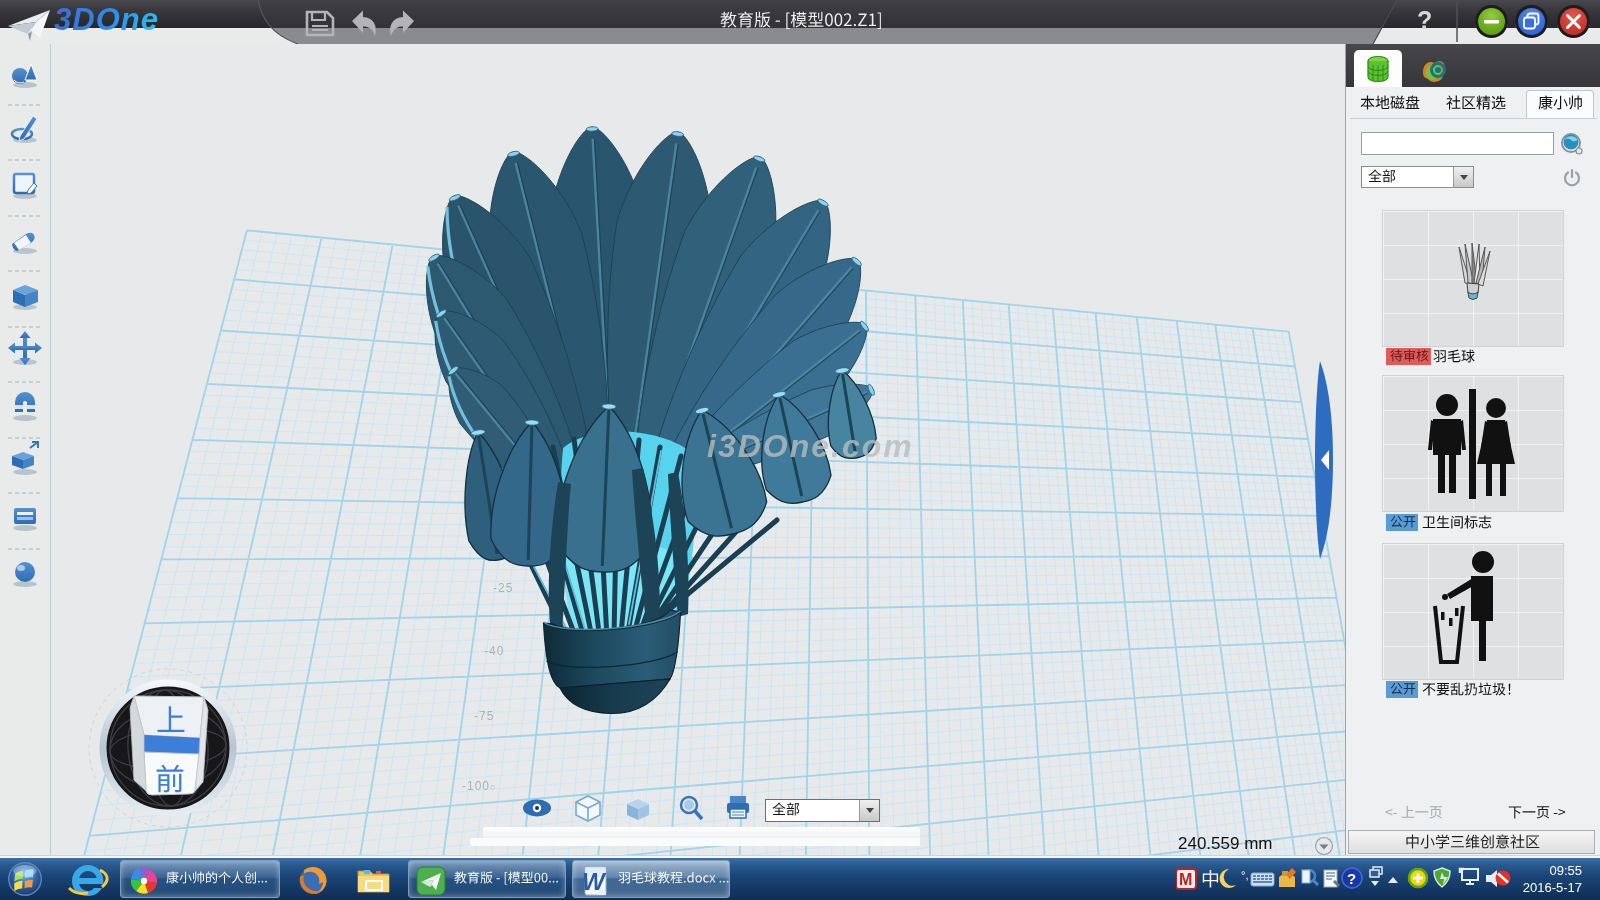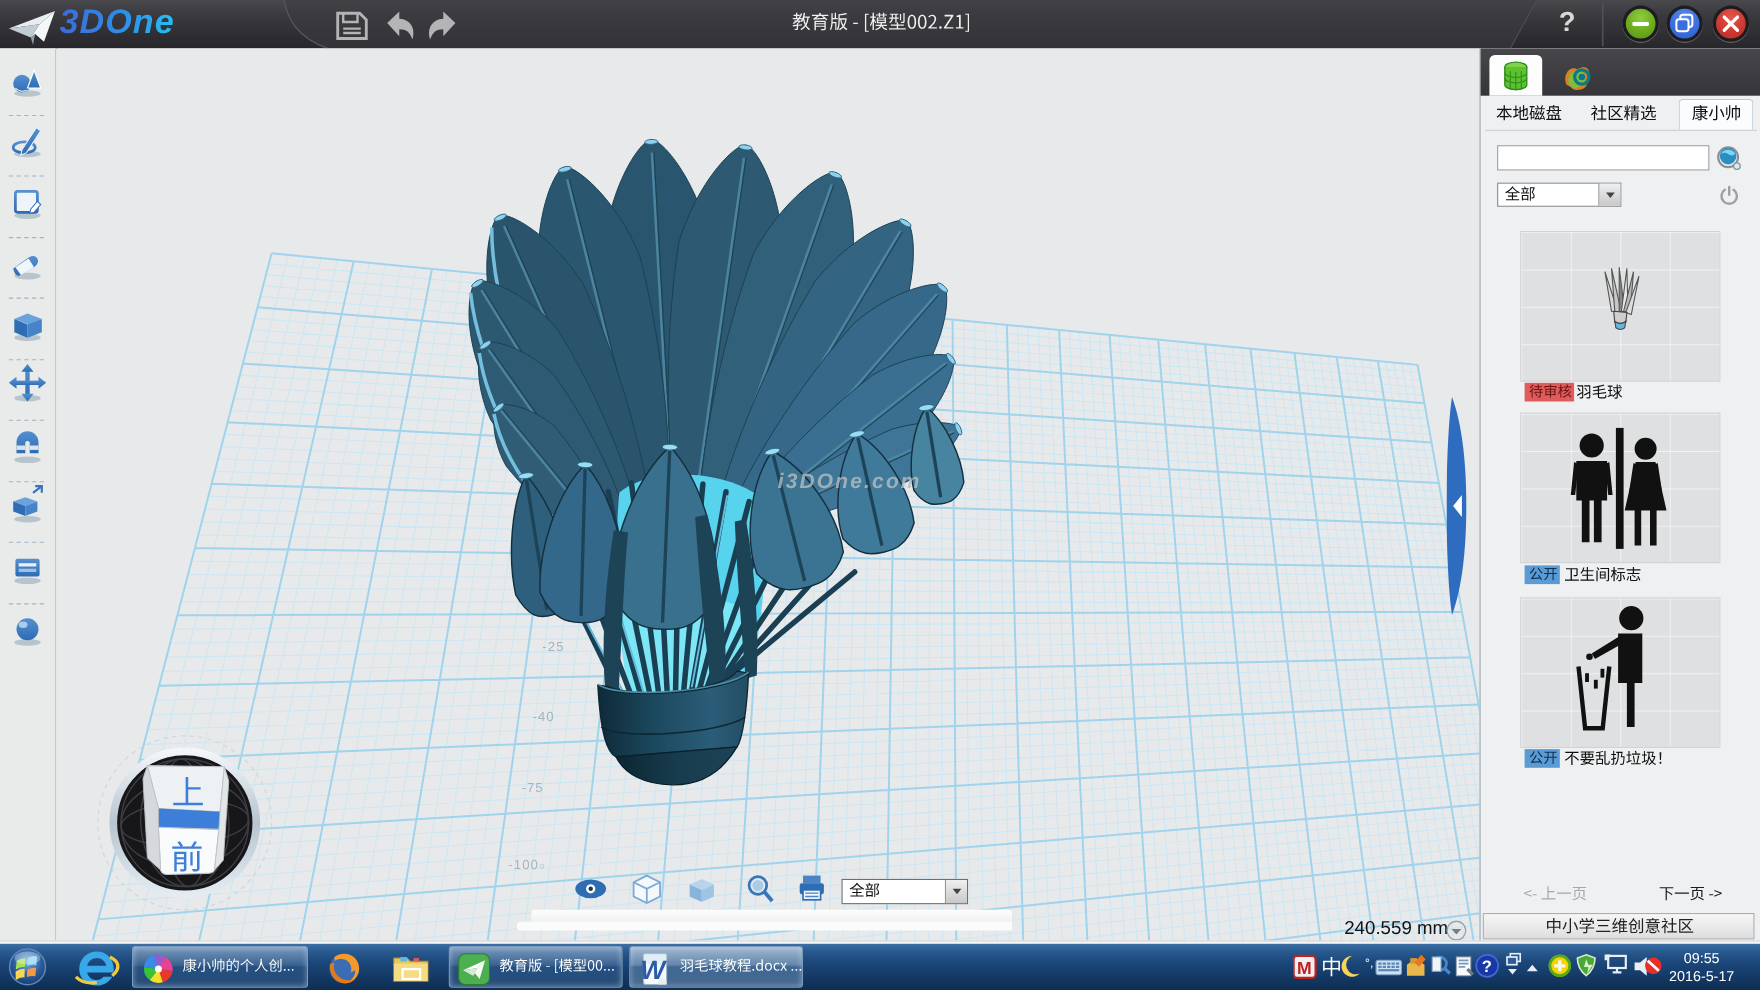--- a/index.html
+++ b/index.html
@@ -1,18 +1,18 @@
 <!DOCTYPE html>
 <html><head>
 <meta charset="utf-8">
 <style>
 * { margin:0; padding:0; box-sizing:border-box; }
 html,body { width:1600px; height:900px; overflow:hidden; font-family:"Liberation Sans", sans-serif; }
 body { position:relative; background:#e9eaea; }
-#titlebar { position:absolute; left:0; top:0; width:1600px; height:44px;
+#titlebar { position:absolute; left:0; top:0; width:1600px; height:28px;
   background:linear-gradient(180deg,#48484d 0%,#3a3a3f 30%,#313136 60%,#27272b 100%); }
 #titlebar .swoosh { position:absolute; left:0; top:0; width:1600px; height:44px; }
 #logo3d { position:absolute; left:54px; top:2px; font-style:italic; font-weight:bold; font-size:31px; letter-spacing:1px;
   background:linear-gradient(90deg,#3b6cd8 0%,#2e8ee8 55%,#25c0f5 100%); -webkit-background-clip:text; background-clip:text; color:transparent; }
 #helpq { position:absolute; left:1417px; top:6px; color:#d8d8d8; font-size:25px; font-weight:bold; }
 .winbtn { position:absolute; top:5px; width:33px; height:33px; border-radius:50%; background:#1d1d20; box-shadow:0 1px 0 rgba(255,255,255,0.28); }
 .winbtn .inner { position:absolute; left:3px; top:3px; width:27px; height:27px; border-radius:50%; }
 #btnmin { left:1475px; } #btnmin .inner { background:radial-gradient(circle at 50% 30%,#92cc40 0%,#6cab1d 55%,#569511 100%); }
 #btnmax { left:1515px; } #btnmax .inner { background:radial-gradient(circle at 50% 30%,#5d8cec 0%,#3a6ede 55%,#2c5cc8 100%); }
 #btncls { left:1557px; } #btncls .inner { background:radial-gradient(circle at 50% 30%,#e4574d 0%,#cc3a31 55%,#b82c24 100%); }
@@ -40,24 +40,24 @@
   background-image:linear-gradient(rgba(255,255,255,0.55) 1px, transparent 1px),linear-gradient(90deg, rgba(255,255,255,0.55) 1px, transparent 1px); background-size:45px 34px; }
 .rp-badge { position:absolute; left:40px; font-size:13px; padding:0px 3px 1px 3px; }
 .rp-badge-red { background:#e05c5c; color:#5a0f0f; }
 .rp-badge-blue { background:#5b9bd5; color:#0d2a4a; }
 #rp-btm { position:absolute; left:2px; top:786px; width:247px; height:24px; background:linear-gradient(180deg,#f6f6f6,#dedede); border:1px solid #aab0b4; text-align:center; font-size:15px; padding-top:3px; color:#222; }
 
 .taskbtn { position:absolute; top:2px; height:38px; border:1px solid #7a9cbd; border-radius:3px;
   background:linear-gradient(180deg,rgba(255,255,255,0.35) 0%,rgba(160,195,225,0.25) 45%,rgba(70,120,170,0.25) 50%,rgba(90,140,190,0.3) 100%); box-shadow:inset 0 0 6px rgba(255,255,255,0.4); }
 .taskbtn-lit { background:linear-gradient(180deg,rgba(255,255,255,0.55) 0%,rgba(190,215,235,0.45) 45%,rgba(120,160,200,0.4) 50%,rgba(140,175,210,0.45) 100%); }
 #tray { position:absolute; left:1176px; top:0; }
-#clock { position:absolute; left:1512px; top:4px; width:70px; color:#fff; font-size:13px; text-align:center; line-height:17px; }
+#clock { position:absolute; left:1512px; top:4px; width:70px; color:#fff; font-size:13px; text-align:right; line-height:17px; }
 
 #vp-combo { position:absolute; left:713px; top:755px; width:115px; height:23px; border:1px solid #6a7074; background:#fff; font-size:14px; padding:3px 0 0 8px; }
-#mmlabel { position:absolute; left:1170px; top:790px; font-size:17px; color:#111; }
+#mmlabel { position:absolute; left:1126px; top:790px; font-size:17px; color:#111; }
 .gridlab { position:absolute; font-size:12px; color:#a8b4ba; letter-spacing:1px; }
 </style>
 </head>
 <body>
 
 <div id="titlebar">
   <svg class="swoosh" width="1600" height="44" viewBox="0 0 1600 44">
     <path d="M258 0 C262 18 270 34 298 44 L1373 44 L1397 0 Z" fill="#3d3d42" opacity="0.55"></path>
     <path d="M258 0 C262 18 270 34 298 44" stroke="#55555a" stroke-width="1.2" fill="none"></path>
     <path d="M1397 0 L1373 44" stroke="#4a4a4f" stroke-width="1.2" fill="none"></path>
@@ -283,21 +283,21 @@
             <stop offset="1" stop-color="#1d4356"></stop>
 </linearGradient>
 </defs>
 <path d="M543.5 623 C546 668 552 684 560 688 L670 679 C675 672 679 645 680.5 612 L670 610 C660 628 575 636 553 624 Z" fill="url(#corkg)" stroke="#0d2833" stroke-width="1.2"></path>
 <path d="M543.5 623 C560 637 660 630 680.5 612" fill="none" stroke="#0d2833" stroke-width="1.5"></path>
 <path d="M543.5 622 C560 636 660 629 680.5 611" fill="none" stroke="#569ab8" stroke-width="1.6" opacity="0.85"></path>
 <path d="M546.5 661 C565 673 655 667 677.5 652" fill="none" stroke="#0d2833" stroke-width="1.4"></path>
 <path d="M560 688 C568 704 586 713 611 713.5 C637 714 657 701 670 679 Z" fill="url(#corkb)" stroke="#0a2029" stroke-width="1.2"></path>
 </g>
 </svg>
-  <div class="watermark" style="left:655px;top:384px;font-size:19px;">i3DOne.com</div>
+  <div class="watermark" style="left:655px;top:384px;font-size:32px;">i3DOne.com</div>
 
   <svg id="viewcube" width="160" height="160" viewBox="0 0 160 160" style="position:absolute;left:36px;top:624px;">
     <circle cx="80" cy="80" r="79" fill="none" stroke="#c9cdcd" stroke-width="1" stroke-dasharray="4 4" opacity="0.75"></circle>
     <defs>
       <linearGradient id="ring" x1="0" y1="0" x2="0" y2="1">
           <stop offset="0" stop-color="#f2f6fa"></stop>
           <stop offset="0.5" stop-color="#b8c4d0"></stop>
           <stop offset="1" stop-color="#e4ecf2"></stop>
         </linearGradient>
     </defs>

